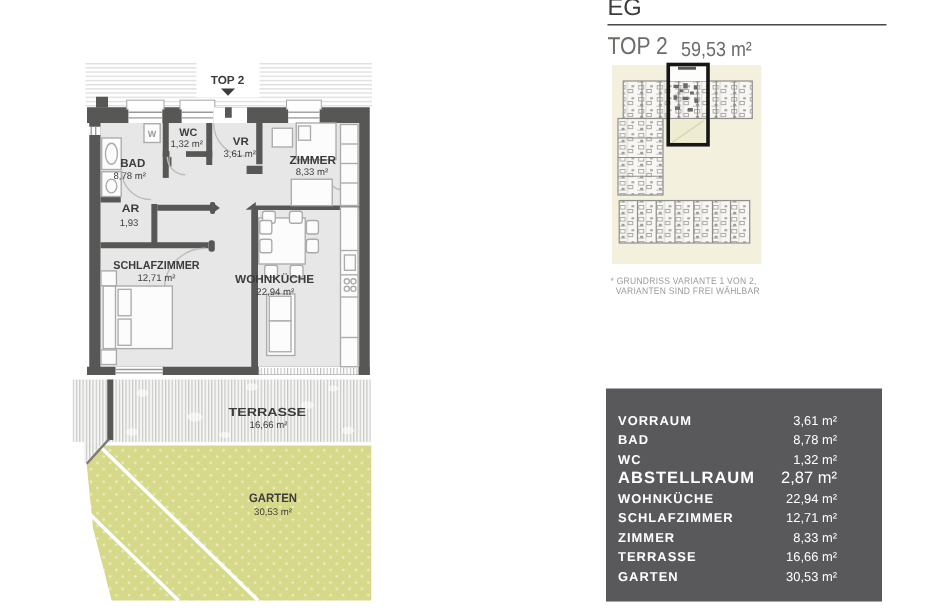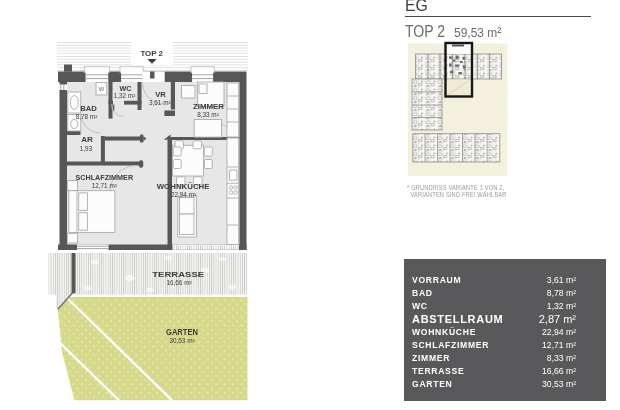--- a/index.html
+++ b/index.html
@@ -265,21 +265,21 @@
   <rect x="58.5" y="32" width="3.4" height="2.4"></rect>
   <rect x="53" y="19.5" width="2.4" height="2"></rect>
   <rect x="60" y="21" width="2.6" height="2"></rect>
 </g>
 
 <rect x="45.5" y="3" width="26.5" height="53.5" fill="none" stroke="#161616" stroke-width="2.4"></rect>
 </svg>
 
 <div class="abs" style="left:406.5px;top:183.5px;font-size:6.3px;color:#999a9e;letter-spacing:0.2px;line-height:7.7px;transform:scaleX(0.9);transform-origin:0 0;">* GRUNDRISS VARIANTE 1 VON 2,<br>&nbsp;&nbsp;VARIANTEN SIND FREI WÄHLBAR</div>
 
-<div class="abs" style="left:404px;top:259px;width:202px;height:141.5px;background:#59595b;box-sizing:border-box;padding:14.5px 30px 0 8px;">
+<div class="abs" style="left:404px;top:259px;width:184px;height:141.5px;background:#59595b;box-sizing:border-box;padding:14.5px 30px 0 8px;">
   <div style="display:flex;justify-content:space-between;height:13.05px;align-items:center;color:#ffffff;font-size:8.6px;">
       <span style="font-weight:bold;letter-spacing:0.7px;">VORRAUM</span>
       <span>3,61 m²</span>
     </div>
   <div style="display:flex;justify-content:space-between;height:13.05px;align-items:center;color:#ffffff;font-size:8.6px;">
       <span style="font-weight:bold;letter-spacing:0.7px;">BAD</span>
       <span>8,78 m²</span>
     </div>
   <div style="display:flex;justify-content:space-between;height:13.05px;align-items:center;color:#ffffff;font-size:8.6px;">
       <span style="font-weight:bold;letter-spacing:0.7px;">WC</span>

